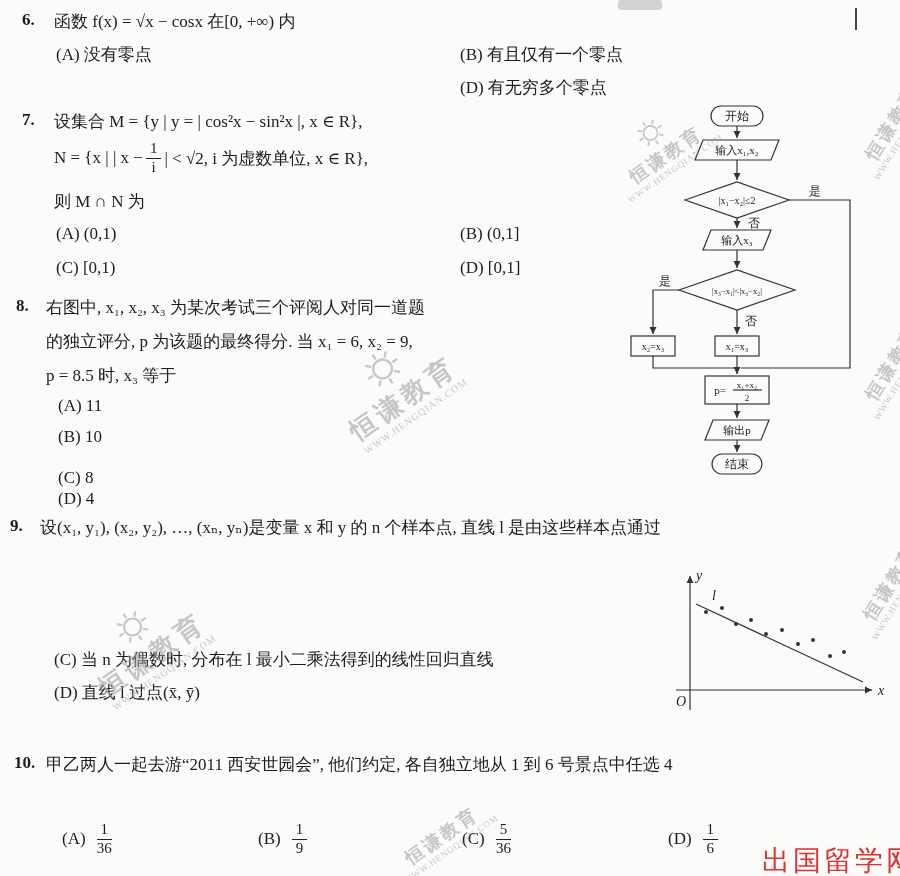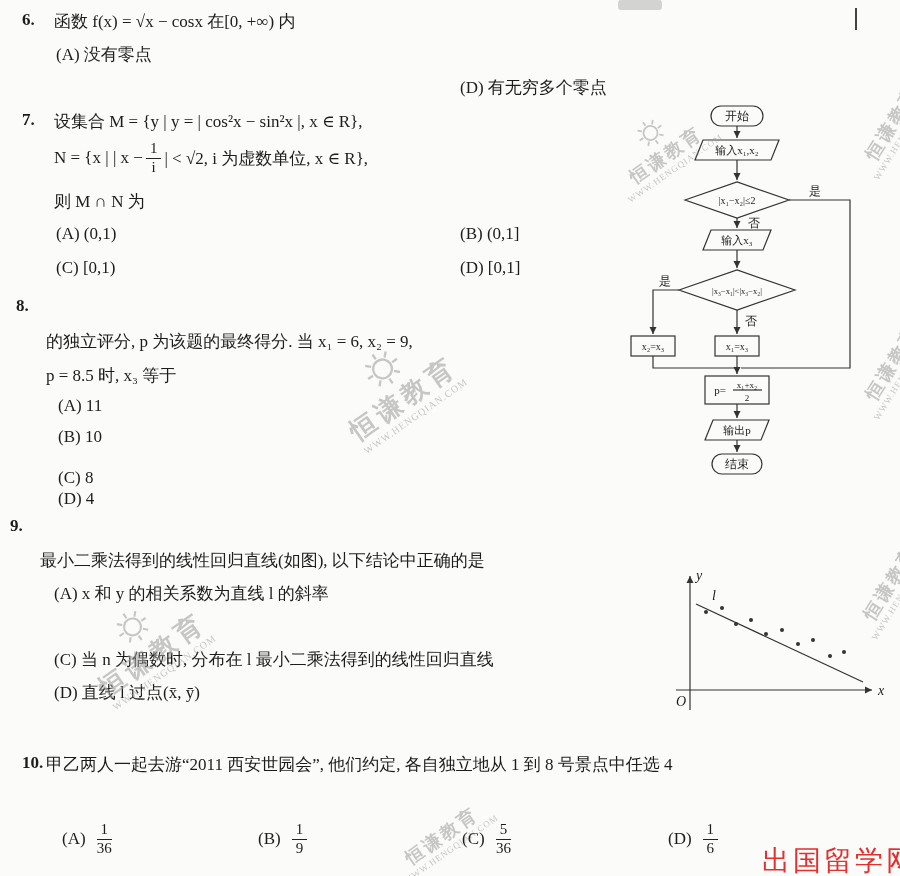--- a/index.html
+++ b/index.html
@@ -35,39 +35,41 @@
 <body>
 
 <div class="page">
 
   <div class="smudge" style="left:618px;top:0;width:44px;height:10px"></div>
   <div class="tickline" style="left:855px;top:8px;width:2px;height:22px"></div>
 
   <div class="abs qnum" style="left:22px;top:10px">6.</div>
   <div class="abs" style="left:54px;top:10px">函数 f(x) = √x − cosx 在[0, +∞) 内</div>
   <div class="abs" style="left:56px;top:43px">(A) 没有零点</div>
+  <div class="abs" style="left:460px;top:43px">(B) 有且仅有一个零点</div>
   <div class="abs" style="left:460px;top:76px">(D) 有无穷多个零点</div>
 
   <div class="abs qnum" style="left:22px;top:110px">7.</div>
   <div class="abs" style="left:54px;top:110px">设集合 M = {y | y = | cos²x − sin²x |, x ∈ R},</div>
   <div class="abs mline" style="left:54px;top:138px;height:40px">
     <span>N = {x | | x −</span>
     <span class="frac">
       <span class="fn">1</span>
       <span class="fd">i</span>
     </span>
     <span>| &lt; √2, i 为虚数单位, x ∈ R},</span>
   </div>
   <div class="abs" style="left:54px;top:190px">则 M ∩ N 为</div>
   <div class="abs" style="left:56px;top:224px">(A) (0,1)</div>
   <div class="abs" style="left:460px;top:224px">(B) (0,1]</div>
   <div class="abs" style="left:56px;top:258px">(C) [0,1)</div>
   <div class="abs" style="left:460px;top:258px">(D) [0,1]</div>
 
   <div class="abs qnum" style="left:16px;top:296px">8.</div>
+  <div class="abs" style="left:46px;top:296px">右图中, x₁, x₂, x₃ 为某次考试三个评阅人对同一道题</div>
   <div class="abs" style="left:46px;top:330px">的独立评分, p 为该题的最终得分. 当 x₁ = 6, x₂ = 9,</div>
   <div class="abs" style="left:46px;top:364px">p = 8.5 时, x₃ 等于</div>
   <div class="abs" style="left:58px;top:396px">(A) 11</div>
   <div class="abs" style="left:58px;top:427px">(B) 10</div>
   <div class="abs" style="left:58px;top:468px">(C) 8</div>
   <div class="abs" style="left:58px;top:489px">(D) 4</div>
 
   <div class="abs" style="left:615px;top:98px">
     <svg width="275" height="400" viewBox="0 0 275 400">
       <defs>
@@ -114,22 +116,21 @@
         <text x="105" y="296" font-size="11">p=</text>
         <text x="132" y="290" font-size="9">x₁+x₂</text>
         <text x="132" y="303" font-size="9">2</text>
         <text x="122" y="336" font-size="11">输出p</text>
         <text x="122" y="370" font-size="12">结束</text>
       </g>
     </svg>
   </div>
 
   <div class="abs qnum" style="left:10px;top:516px">9.</div>
-  <div class="abs" style="left:40px;top:549px">最小二乘法得到的线性回归直线(如图), 以下结论中正确的是</div>
-  <div class="abs" style="left:54px;top:582px">(A) x 和 y 的相关系数为直线 l 的斜率</div>
+  <div class="abs" style="left:40px;top:516px">设(x₁, y₁), (x₂, y₂), …, (xₙ, yₙ)是变量 x 和 y 的 n 个样本点, 直线 l 是由这些样本点通过</div>
   <div class="abs" style="left:54px;top:648px">(C) 当 n 为偶数时, 分布在 l 最小二乘法得到的线性回归直线</div>
   <div class="abs" style="left:54px;top:681px">(D) 直线 l 过点(x̄, ȳ)</div>
 
   <div class="abs" style="left:648px;top:562px">
     <svg width="245" height="160" viewBox="0 0 245 160">
       <defs>
         <marker id="arr2" markerWidth="8" markerHeight="8" refX="6" refY="3" orient="auto">
           <path d="M0,0 L6,3 L0,6 Z" fill="#333"></path>
         </marker>
       </defs>
@@ -152,22 +153,22 @@
       </g>
       <g font-size="14" font-style="italic" fill="#1c1c1c">
         <text x="48" y="18">y</text>
         <text x="230" y="133">x</text>
         <text x="28" y="144">O</text>
         <text x="64" y="38">l</text>
       </g>
     </svg>
   </div>
 
-  <div class="abs qnum" style="left:22px;top:753px">10.</div>
-  <div class="abs" style="left:46px;top:753px">甲乙两人一起去游“2011 西安世园会”, 他们约定, 各自独立地从 1 到 8 号景点中任选 4</div>
+  <div class="abs qnum" style="left:14px;top:753px">10.</div>
+  <div class="abs" style="left:46px;top:753px">甲乙两人一起去游“2011 西安世园会”, 他们约定, 各自独立地从 1 到 6 号景点中任选 4</div>
 
   <div class="abs opt10" style="left:62px;top:822px">
     <span>(A)</span>
     <span class="frac">
       <span class="fn">1</span>
       <span class="fd">36</span>
     </span>
   </div>
   <div class="abs opt10" style="left:258px;top:822px">
     <span>(B)</span>

